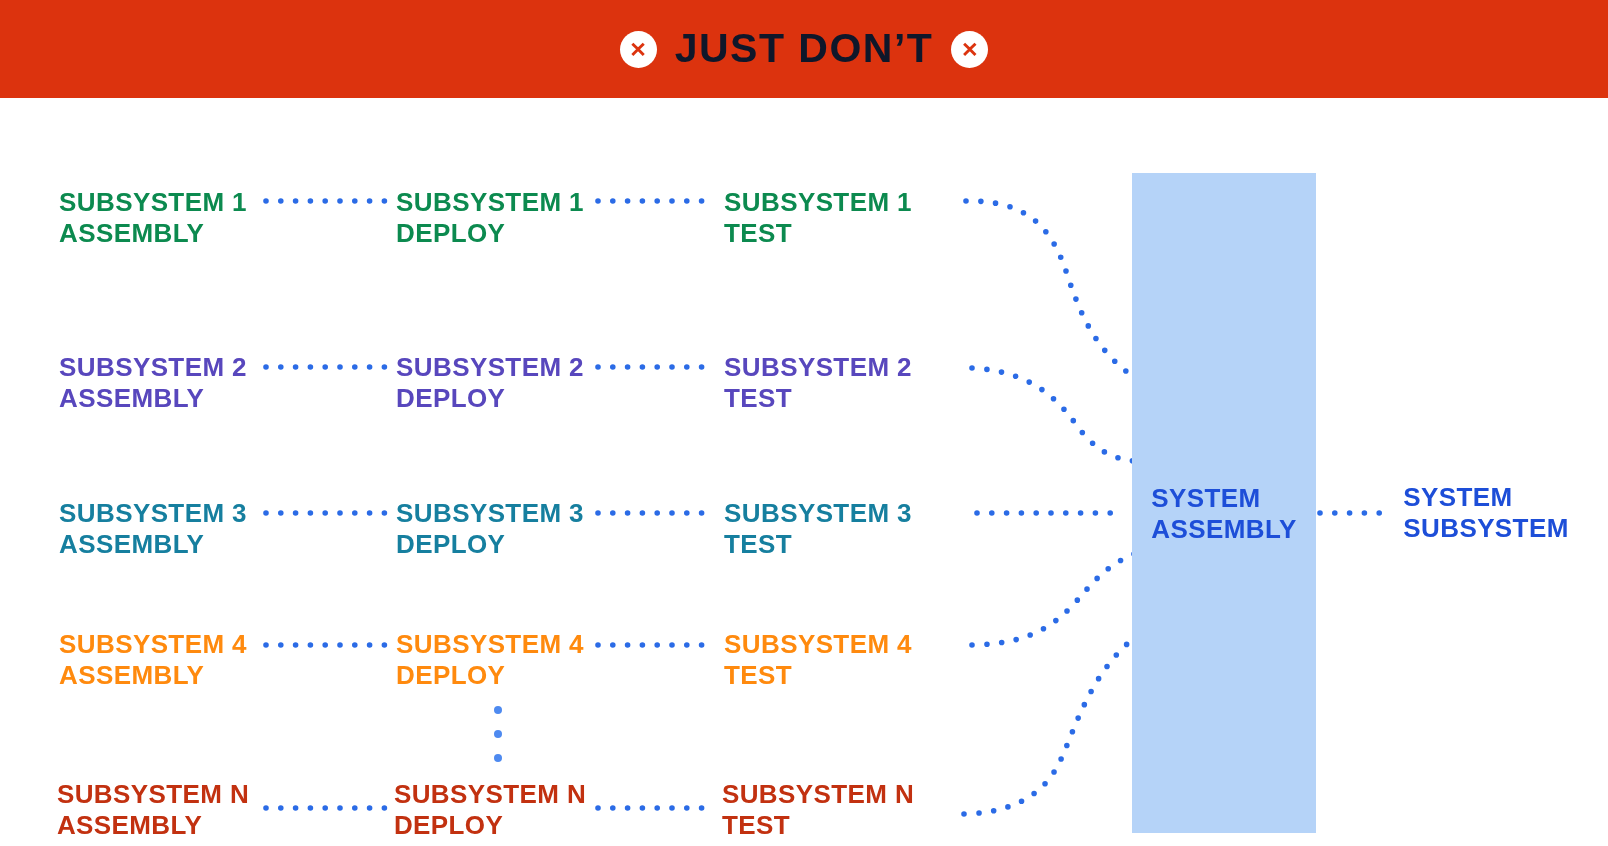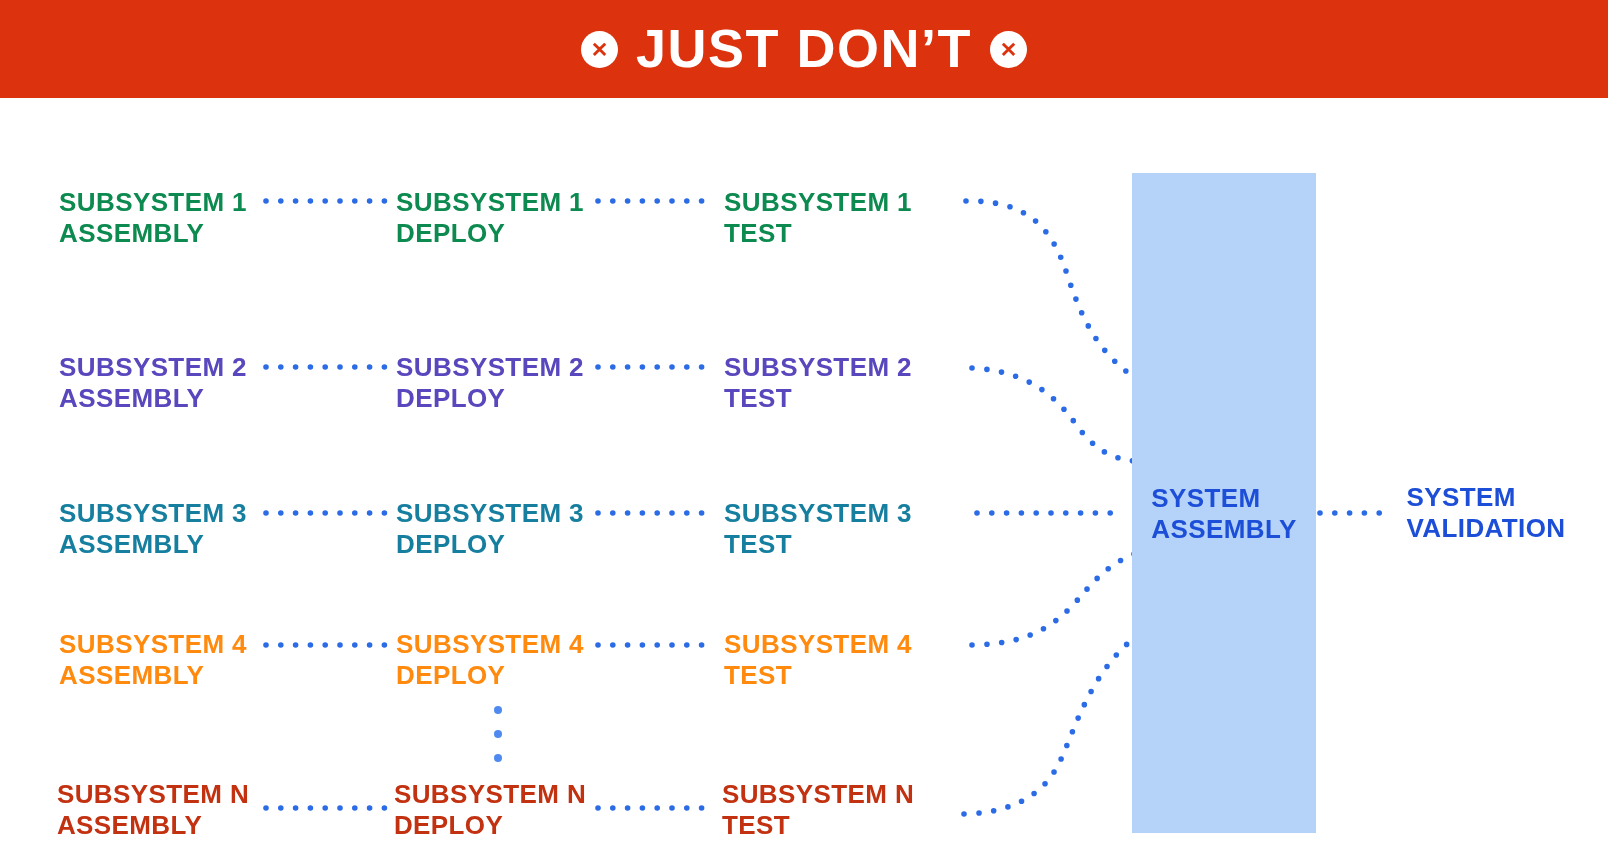--- a/index.html
+++ b/index.html
@@ -15,22 +15,22 @@
     position: absolute;
     left: 0; top: 0;
     width: 1608px;
     height: 98px;
     display: flex;
     align-items: center;
     justify-content: center;
     gap: 18px;
   }
   .banner-title {
-    color: #ffffff;
-    font-size: 54px;
+    color: #0f172a;
+    font-size: 41px;
     font-weight: bold;
     letter-spacing: 1.5px;
     line-height: 1;
     padding-bottom: 2px;
   }
   .x-circle {
     width: 37px;
     height: 37px;
     border-radius: 50%;
     background: #ffffff;
@@ -186,16 +186,16 @@
     <span class="ln">TEST</span>
   </div>
 
   <div class="stage" style="left: 1224px; top: 514px; color: rgb(29, 78, 216);">
     <span class="ln">SYSTEM</span>
     <span class="ln">ASSEMBLY</span>
   </div>
 
   <div class="stage" style="left: 1486px; top: 513px; color: rgb(29, 78, 216);">
     <span class="ln">SYSTEM</span>
-    <span class="ln">VALIDATION</span>
+    <span class="ln">SUBSYSTEM</span>
   </div>
 
 </div>
 
 </body></html>

